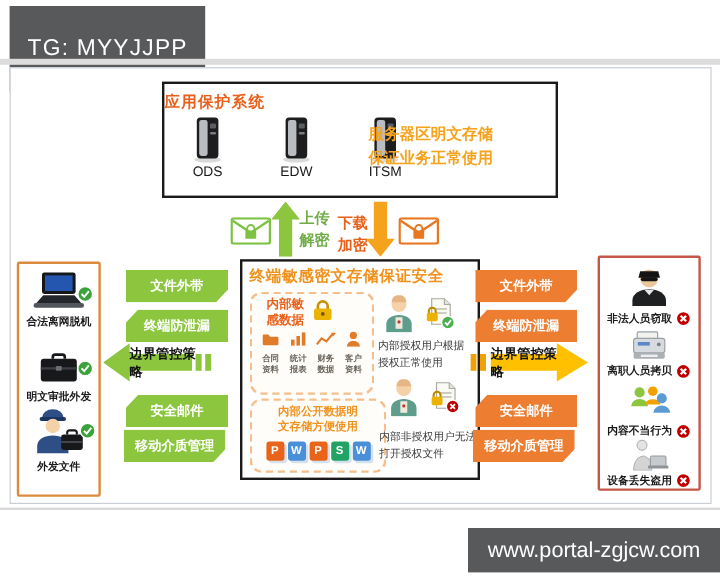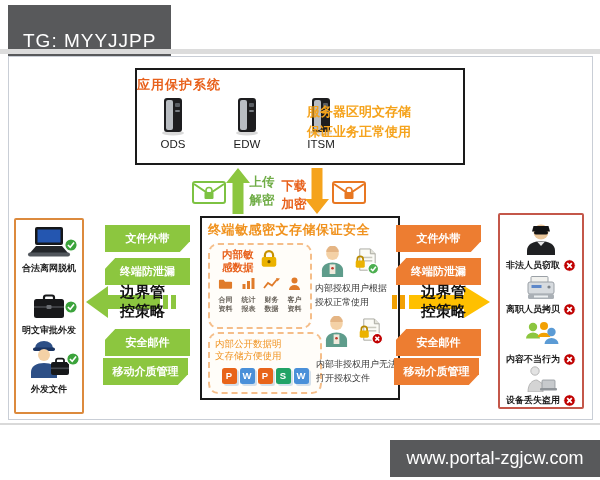--- a/index.html
+++ b/index.html
@@ -33,36 +33,36 @@
   .dash-box{position:absolute;border:2px dashed #f5be8a;border-radius:10px;box-sizing:border-box;background:#fffdf9;}
   .sens-box{left:6px;top:25px;width:104px;height:86px;padding:3px 4px;}
   .sens-head{display:flex;align-items:flex-start;gap:5px;padding-left:8px;}
   .sens-title{font-size:10.5px;font-weight:bold;color:#e8611c;line-height:1.2;}
   .cats{display:flex;margin-top:3px;}
   .cat{width:25%;text-align:center;}
   .cat .cat-label{font-size:7px;color:#6a645c;font-weight:600;line-height:1.3;margin-top:1px;}
   .auth-icons{left:118px;top:28px;display:flex;gap:8px;align-items:center;}
   .auth-text{left:113px;top:64px;width:84px;font-size:9px;color:#3a3a3a;line-height:1.5;}
   .pub-box{left:6px;top:114px;width:114px;height:62px;padding:4px 5px;}
-  .pub-title{font-size:9.5px;font-weight:normal;color:#f0921e;line-height:1.3;text-align:left;}
+  .pub-title{font-size:9.5px;font-weight:bold;color:#f0921e;line-height:1.3;text-align:center;}
   .files{display:flex;gap:3px;margin-top:5px;justify-content:center;}
   .file-chip{width:15px;height:16px;border-radius:2.5px;color:#fff;font-size:9.5px;font-weight:bold;
              display:flex;align-items:center;justify-content:center;box-shadow:2px 2px 0 rgba(176,200,224,.55);}
   .fo{background:#e8641a;} .fb{background:#4a90d9;} .fg{background:#21a366;}
   .unauth-icons{left:122px;top:98px;display:flex;gap:8px;align-items:center;}
   .unauth-text{left:114px;top:140px;width:84px;font-size:9px;color:#3a3a3a;line-height:1.5;}
   
   .tag{position:absolute;width:85px;height:27px;display:flex;align-items:center;justify-content:center;
        color:#fff;font-weight:bold;font-size:11px;}
   .tag.green{background:#8cc63f;}
   .tag.orange{background:#ed7d31;}
   .notch-b{clip-path:polygon(0 0,100% 0,100% 60%,88% 100%,0 100%);}
   .notch-t{clip-path:polygon(0 40%,12% 0,100% 0,100% 100%,0 100%);}
   .barrier-label{position:absolute;width:56px;height:34px;display:flex;align-items:center;justify-content:center;
-                 font-size:15px;font-weight:bold;color:#111;margin-left:12px;}
+                 font-size:11px;font-weight:bold;color:#111;}
   
   .out-panel{left:14px;top:218px;width:70px;height:196px;border:2px solid #dc8a3d;background:#fff;box-sizing:border-box;border-radius:2px;}
   .out-label{position:absolute;width:100%;text-align:center;font-size:9px;font-weight:bold;color:#1a1a1a;}
   .icon-center{position:absolute;left:0;width:100%;display:flex;justify-content:center;}
   .badge-abs{position:absolute;}
   
   .threat-panel{left:498px;top:213px;width:86px;height:196px;border:2px solid #c4574a;background:#fff;box-sizing:border-box;border-radius:2px;}
   .threat-label{position:absolute;width:100%;display:flex;align-items:center;justify-content:center;gap:3px;
                 font-size:9px;font-weight:bold;color:#1a1a1a;}
 </style>

